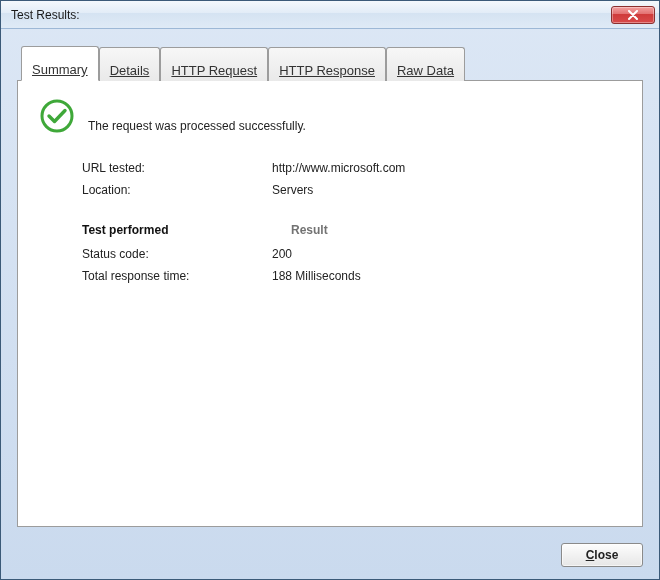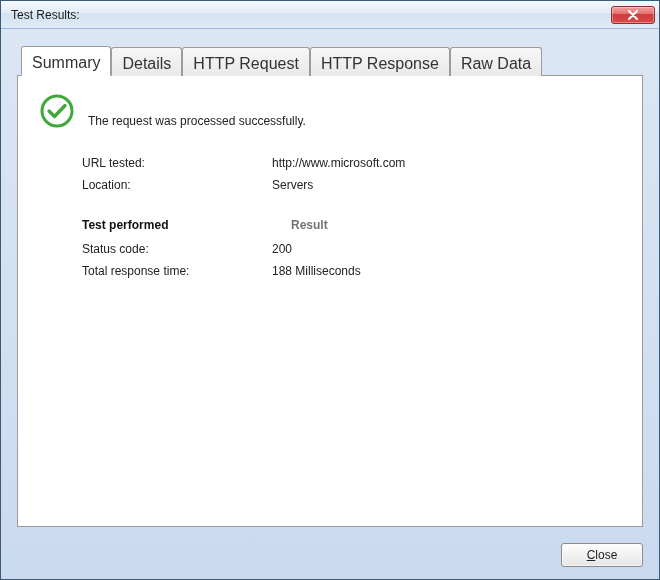--- a/index.html
+++ b/index.html
@@ -54,31 +54,32 @@
     flex-direction: column;
   }
   .tabstrip {
     display: flex;
     align-items: flex-end;
     position: relative;
     z-index: 2;
     padding-left: 4px;
   }
   .tab {
-    padding: 7px 10px 3px 10px;
+    padding: 15px 10px 3px 10px;
     border: 1px solid #9c9c9c;
     border-bottom: none;
     background: linear-gradient(to bottom,#f7f7f7,#e9e9e9);
     color: #333;
     border-radius: 3px 3px 0 0;
     margin-right: 0px;
     cursor: pointer;
-    font-size: 16px;
+    font-size: 13px;
     position: relative;
     top: 1px;
+    text-decoration: underline;
   }
   .tab.active {
     background: #ffffff;
     border-color: #9c9c9c;
     border-bottom: 1px solid #ffffff;
     z-index: 3;
   }
   .tabpanel {
     flex: 1;
     background: #ffffff;
@@ -147,20 +148,21 @@
     padding: 0 14px;
     border: 1px solid #8a8a8a;
     border-radius: 3px;
     background: linear-gradient(to bottom,#fdfdfd,#e6e6e6);
     color: #222;
     font-size: 12px;
     cursor: pointer;
     box-shadow: inset 0 0 0 1px rgba(255,255,255,0.6);
     text-decoration: underline;
     text-decoration-color: transparent;
+    font-weight: bold;
   }
   .btn .ul { text-decoration: underline; }
 </style>
 </head>
 <body>
 
 <div class="window">
   <div class="titlebar">
     <div class="title">Test Results:</div>
     <div class="close-btn">

